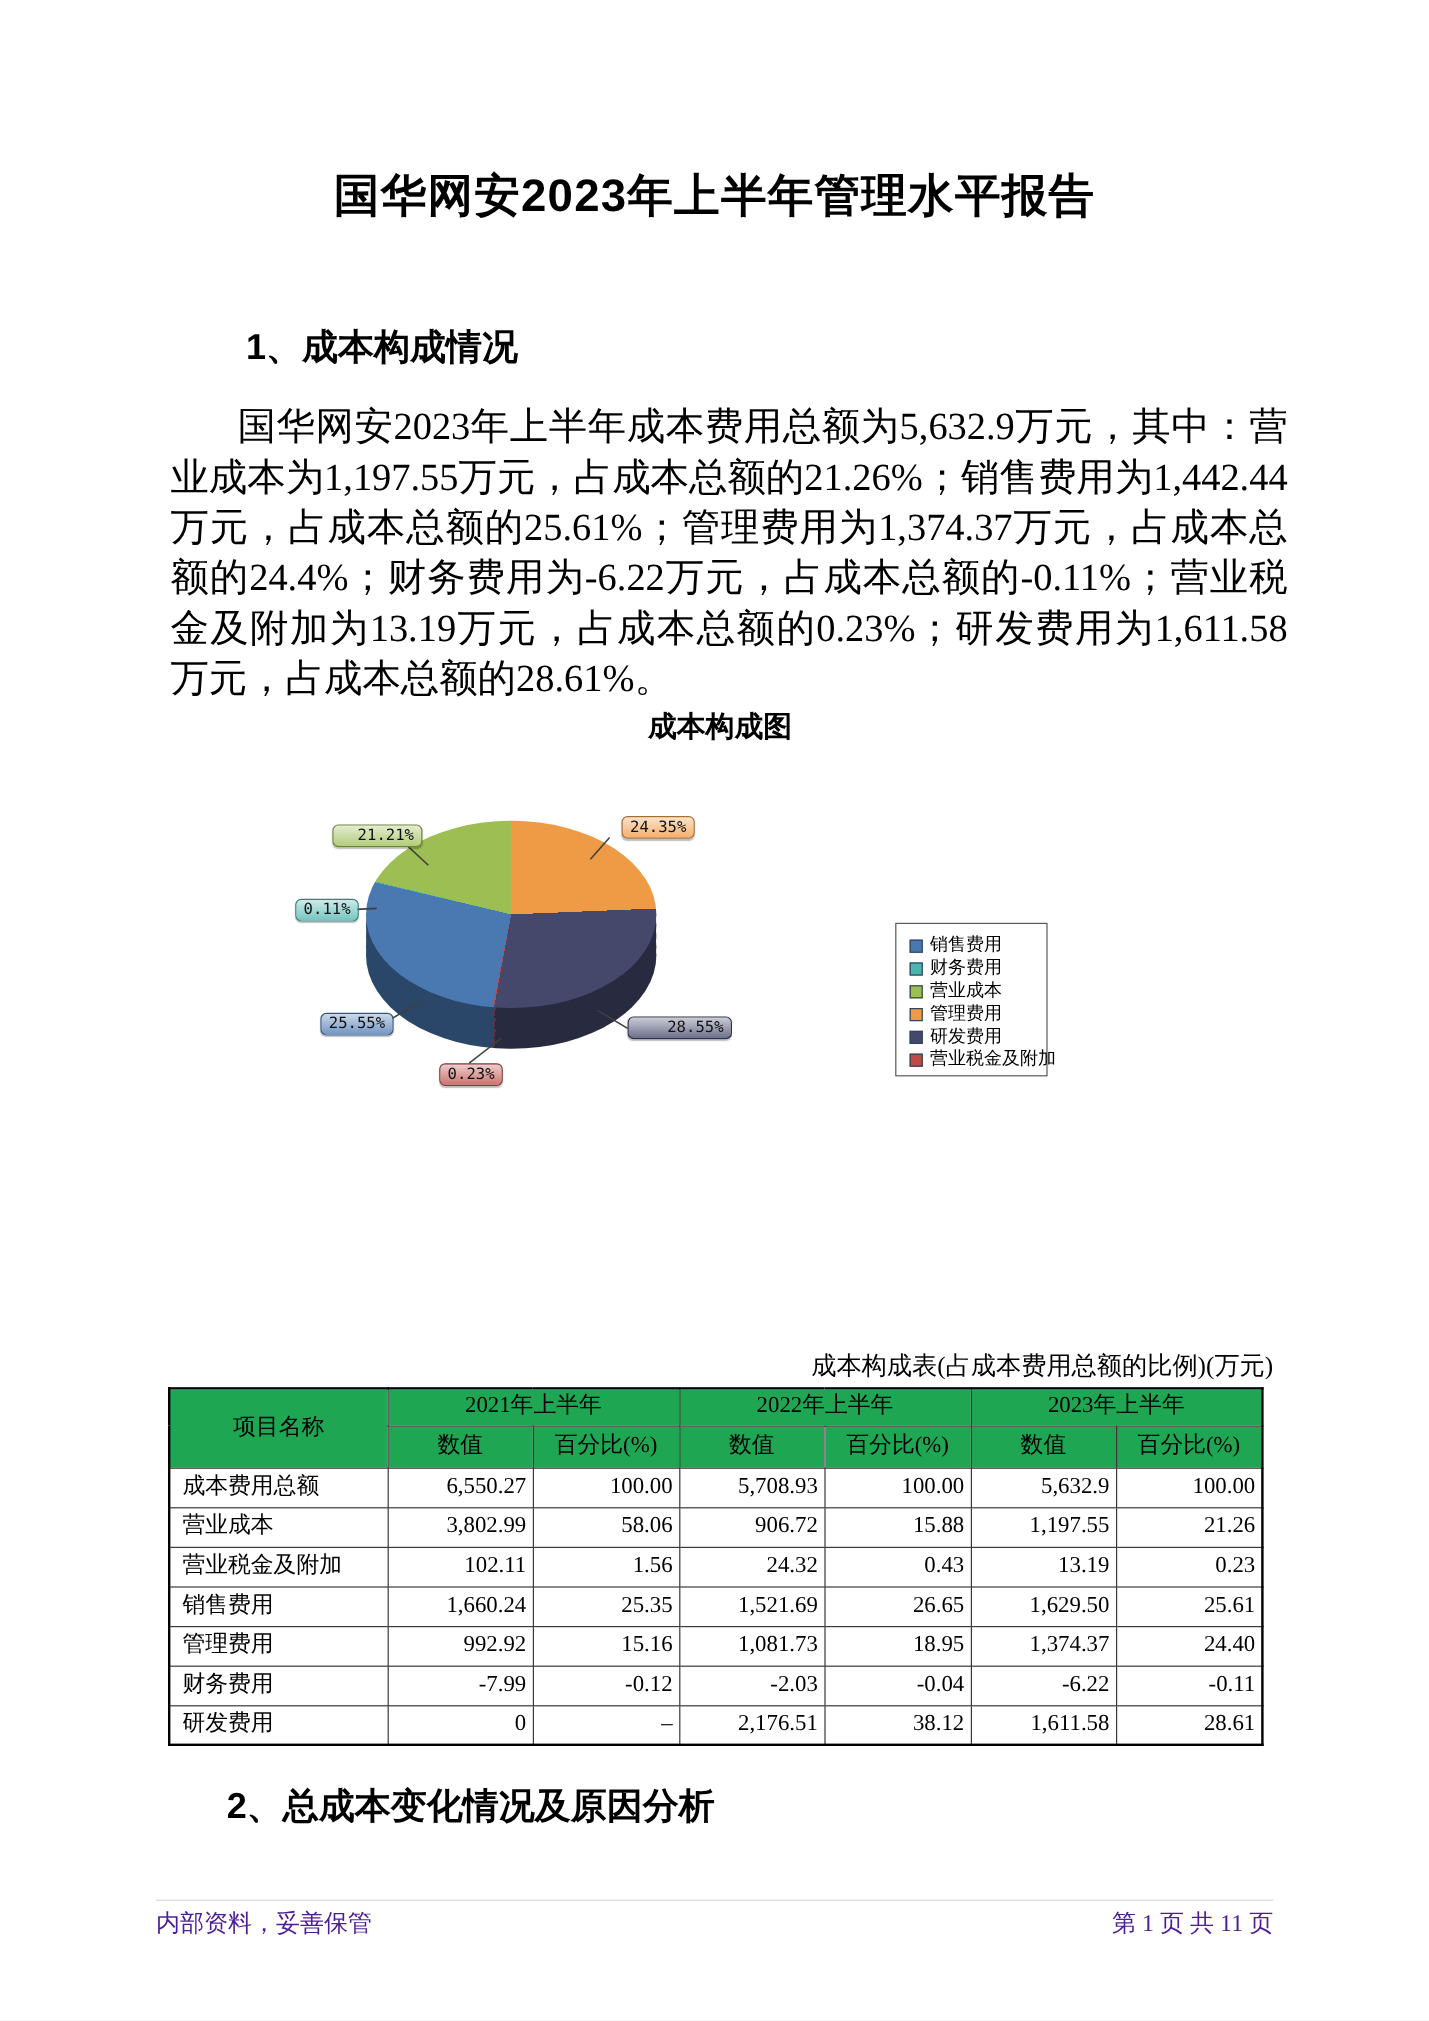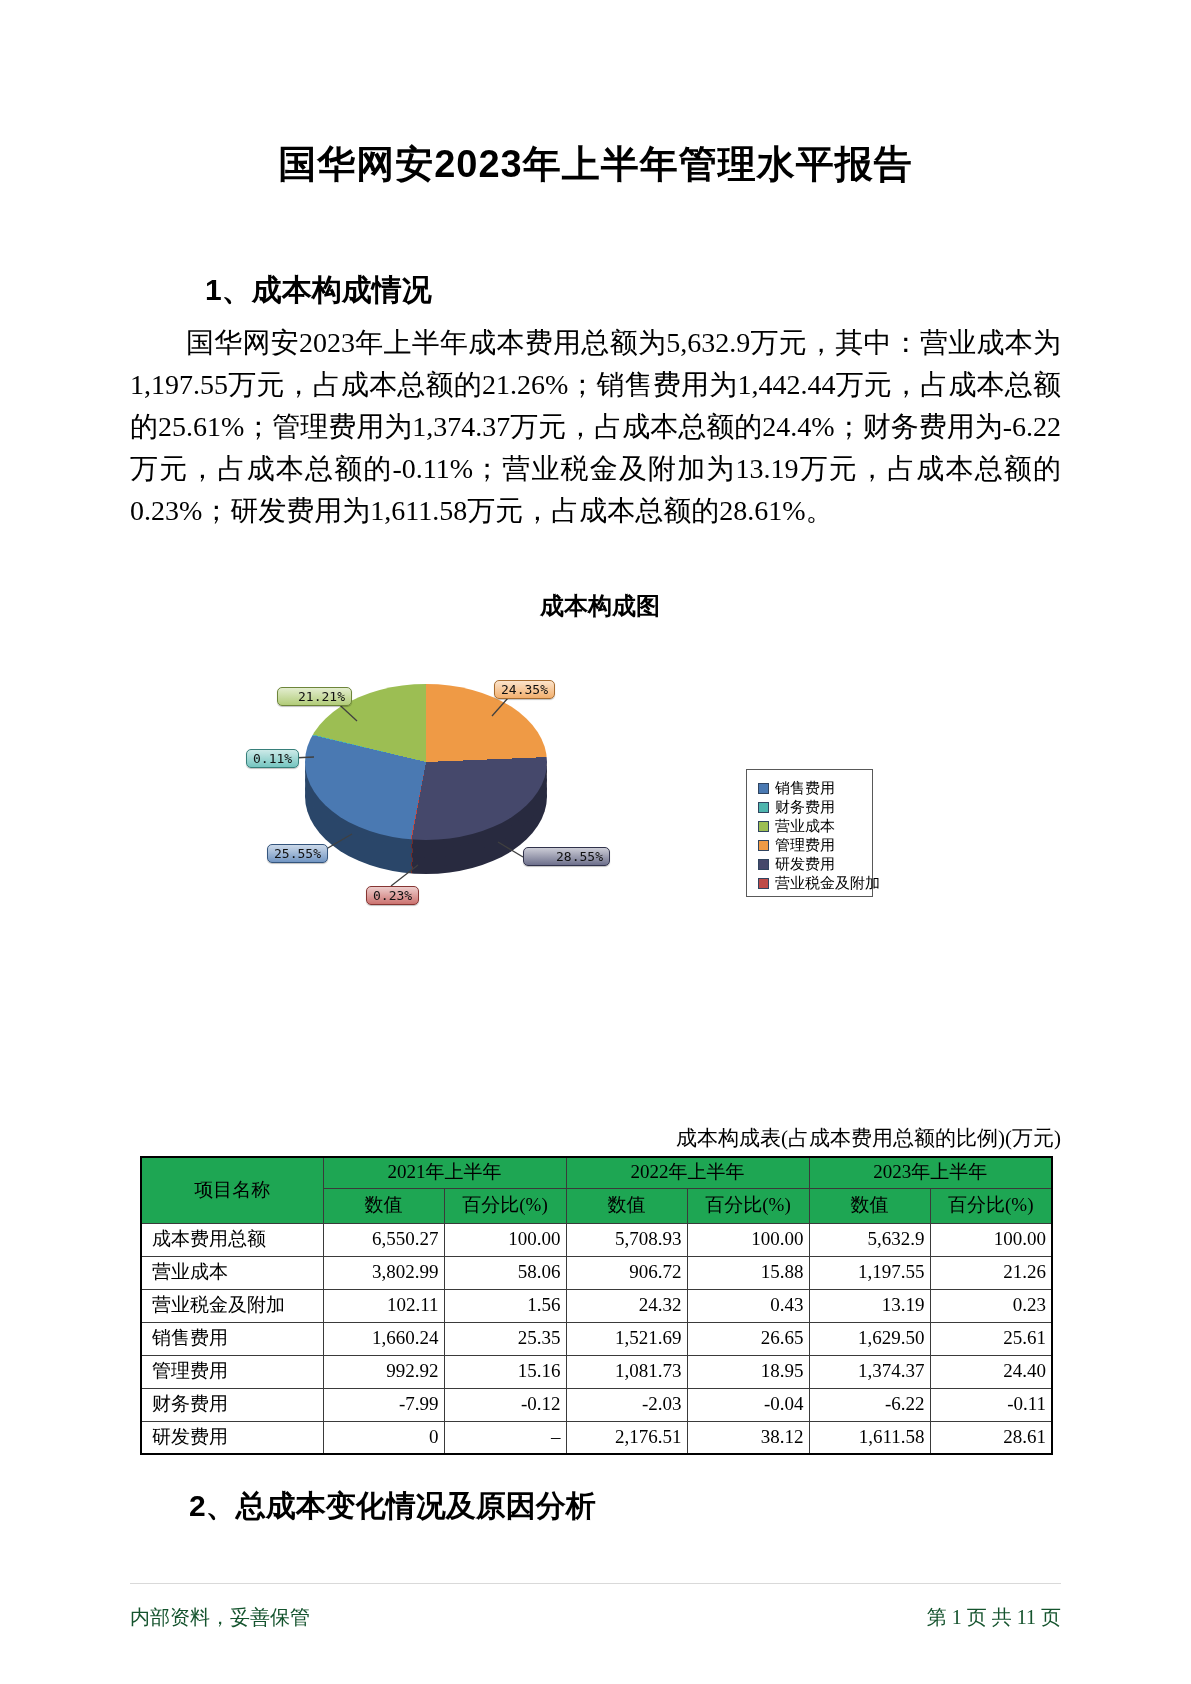--- a/index.html
+++ b/index.html
@@ -12,22 +12,22 @@
   .doc-title{
     position:absolute;left:130px;width:931px;top:142px;margin:0;
     text-align:center;font:bold 38px/1.2 "Liberation Sans", sans-serif;
     letter-spacing:1px;
   }
   .h-sec{position:absolute;left:205px;top:226px;margin:0;font:bold 30px/1.2 "Liberation Sans", sans-serif;}
   .h-sub1{position:absolute;left:205px;top:272px;margin:0;font:bold 30px/1.2 "Liberation Sans", sans-serif;}
   .h-sub2{position:absolute;left:189px;top:1488px;margin:0;font:bold 30px/1.2 "Liberation Sans", sans-serif;}
   
   .body-para{
-    position:absolute;left:130px;top:322px;width:931px;margin:0;
-    font-size:28px;line-height:42px;text-align:justify;text-indent:56px;
+    position:absolute;left:130px;top:322px;width:931px;margin:12px;
+    font-size:32px;line-height:42px;text-align:justify;text-indent:56px;
     font-family:"Liberation Serif", serif;
   }
   
   .chart{position:absolute;left:240px;top:590px;width:720px;height:345px;}
   .chart-title{
     position:absolute;left:0;top:2px;width:720px;text-align:center;
     font:bold 24px/1.2 "Liberation Sans", sans-serif;
   }
   .pie-face{
     position:absolute;left:65px;width:242px;height:156px;border-radius:50%;
@@ -35,21 +35,21 @@
   .pie-depth{filter:brightness(0.58) saturate(1.05);}
   .pd1{top:128px;} .pd2{top:121px;} .pd3{top:112px;} .pd4{top:103px;}
   .pie-top{top:94px;}
   .leaders{position:absolute;left:0;top:0;width:720px;height:345px;pointer-events:none;}
   .chip{
     position:absolute;height:19px;box-sizing:border-box;border-radius:5px;
     border:1.3px solid #666;display:flex;align-items:center;justify-content:center;
     padding:0 6px;font:13px/1 "DejaVu Sans Mono", monospace;color:#111;
     box-shadow:0 1px 1px rgba(0,0,0,0.25);white-space:nowrap;
   }
-  .chip-0{left:254px;top:90px;}
+  .chip-0{left:278px;top:90px;}
   .chip-1{left:283px;top:257px;padding-left:32px;}
   .chip-2{left:126px;top:296px;}
   .chip-3{left:27px;top:254px;}
   .chip-4{left:6px;top:159px;}
   .chip-5{left:37px;top:97px;padding-left:20px;}
   .legend{
     position:absolute;left:506px;top:179px;width:127px;height:128px;
     box-sizing:border-box;border:1px solid #595959;background:#fff;
     padding:9px 4px 0 11px;
   }
@@ -71,23 +71,23 @@
   .cost-table thead th{
     background:#1EA653;font-weight:normal;text-align:center;color:#000;
   }
   .cost-table .hr1{height:31px;} .cost-table .hr2{height:35px;}
   .cost-table tbody tr{height:33px;}
   .cost-table td.lbl{text-align:left;padding-left:10px;}
   .cost-table td.num{text-align:right;padding-right:5px;}
   
   .footer{
     position:absolute;left:130px;top:1583px;width:931px;
-    border-top:1px solid #d9d9d9;padding-top:21px;
+    border-top:1px solid #d9d9d9;padding-top:7px;
     display:flex;justify-content:space-between;
-    font:20px/1.2 "Liberation Serif", serif;color:#14532d;
+    font:20px/1.2 "Liberation Serif", serif;color:#4c1d95;
   }
 </style>
 </head>
 <body>
 
 <div class="page">
 
   <h1 class="doc-title">国华网安2023年上半年管理水平报告</h1>
 
   <h2 class="h-sub1">1、成本构成情况</h2>

